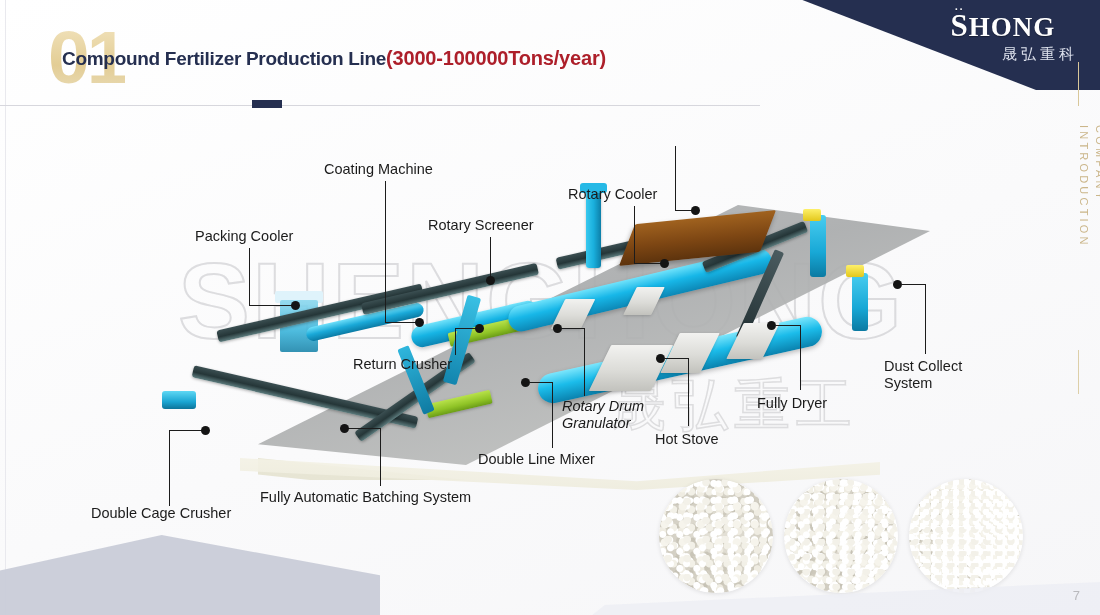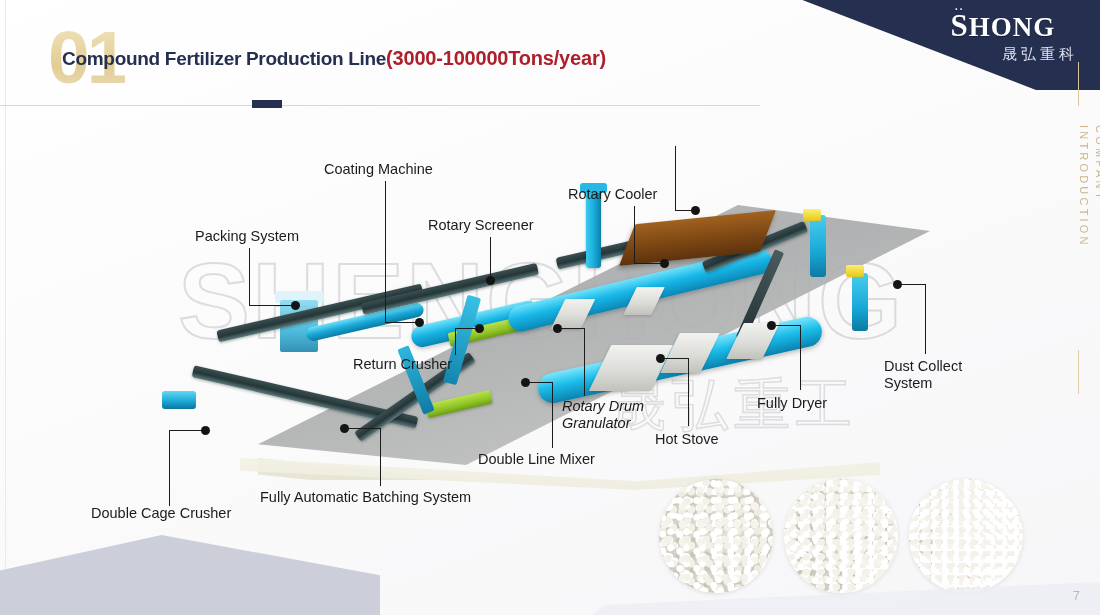--- a/index.html
+++ b/index.html
@@ -334,21 +334,21 @@
     <div class="tower tw2"></div>
     <div class="yellow-bit yb2"></div>
 
     <div class="bldg bd1"></div>
     <div class="bldg bd2"></div>
     <div class="bldg bd3"></div>
     <div class="bldg bd4"></div>
     <div class="bldg bd5"></div>
   </div>
 
-  <div class="label" style="left:195px;top:228px;">Packing System</div>
+  <div class="label" style="left:195px;top:228px;">Packing Cooler</div>
   <div class="leader v" style="left:249px;top:248px;height:58px;"></div>
   <div class="leader h" style="left:249px;top:305px;width:46px;"></div>
   <div class="dot" style="left:291px;top:301px;"></div>
 
   <div class="label" style="left:324px;top:161px;">Coating Machine</div>
   <div class="leader v" style="left:385px;top:181px;height:142px;"></div>
   <div class="leader h" style="left:385px;top:322px;width:34px;"></div>
   <div class="dot" style="left:415px;top:318px;"></div>
 
   <div class="label" style="left:428px;top:217px;">Rotary Screener</div>

